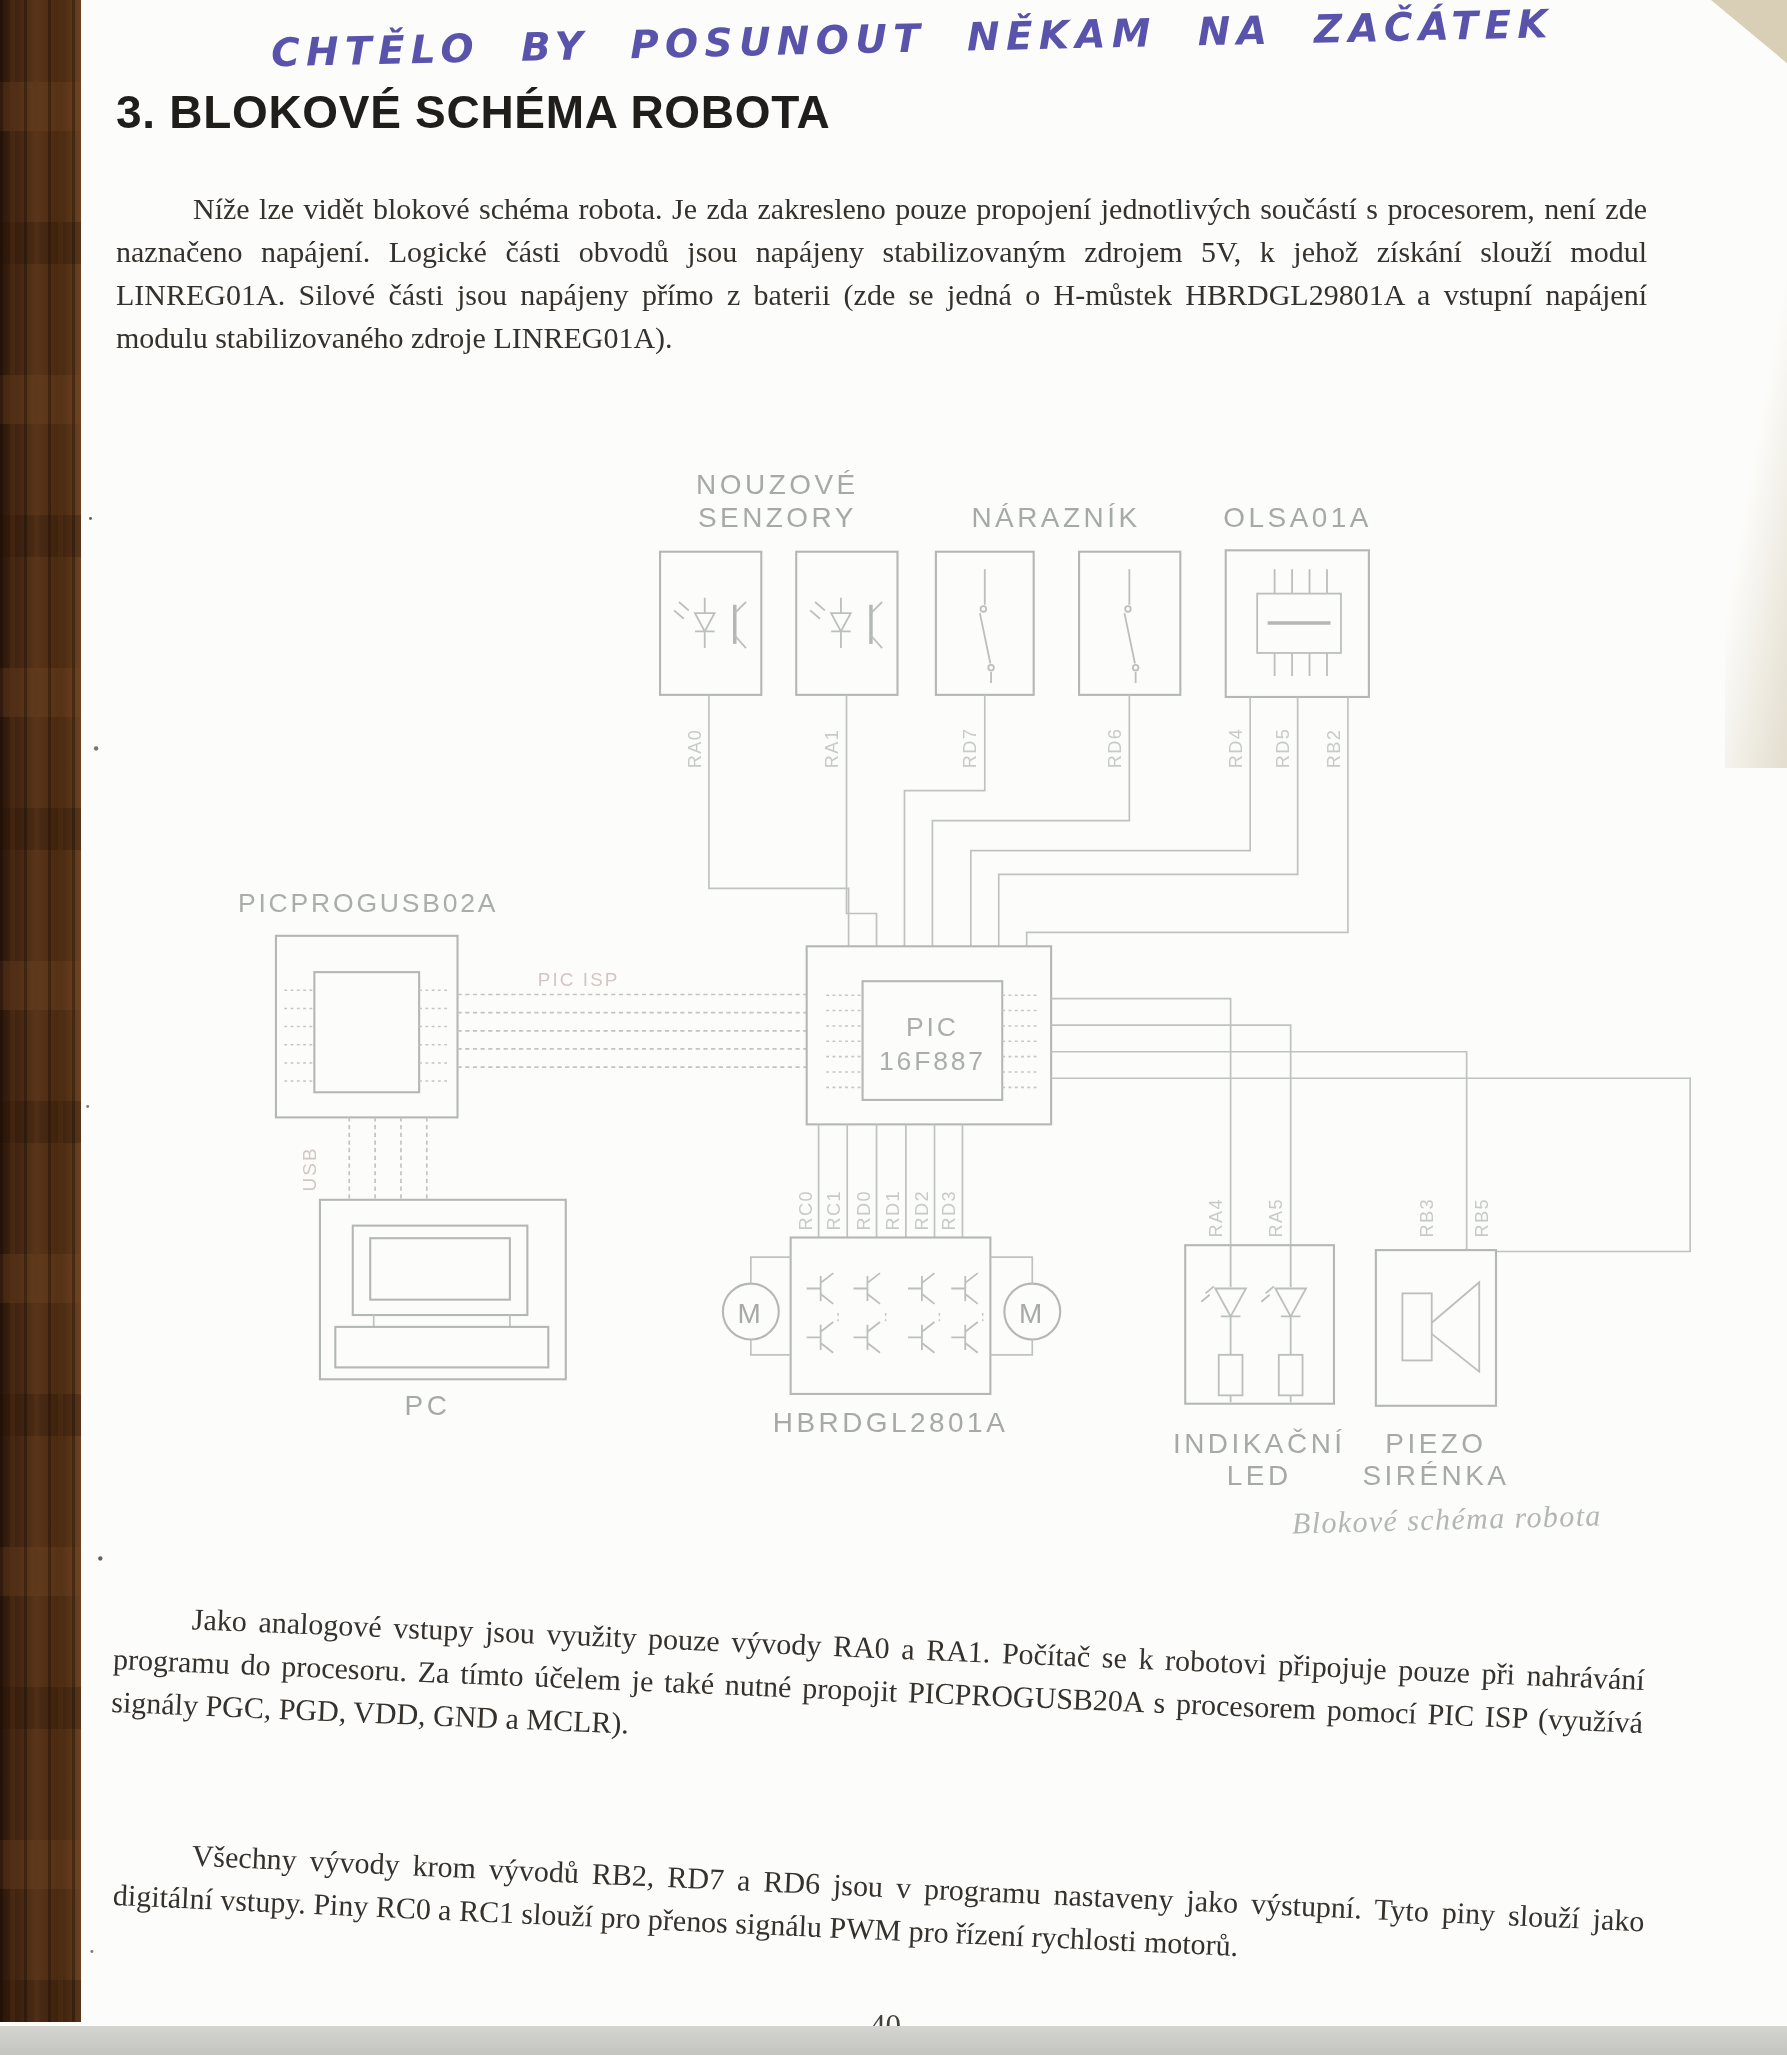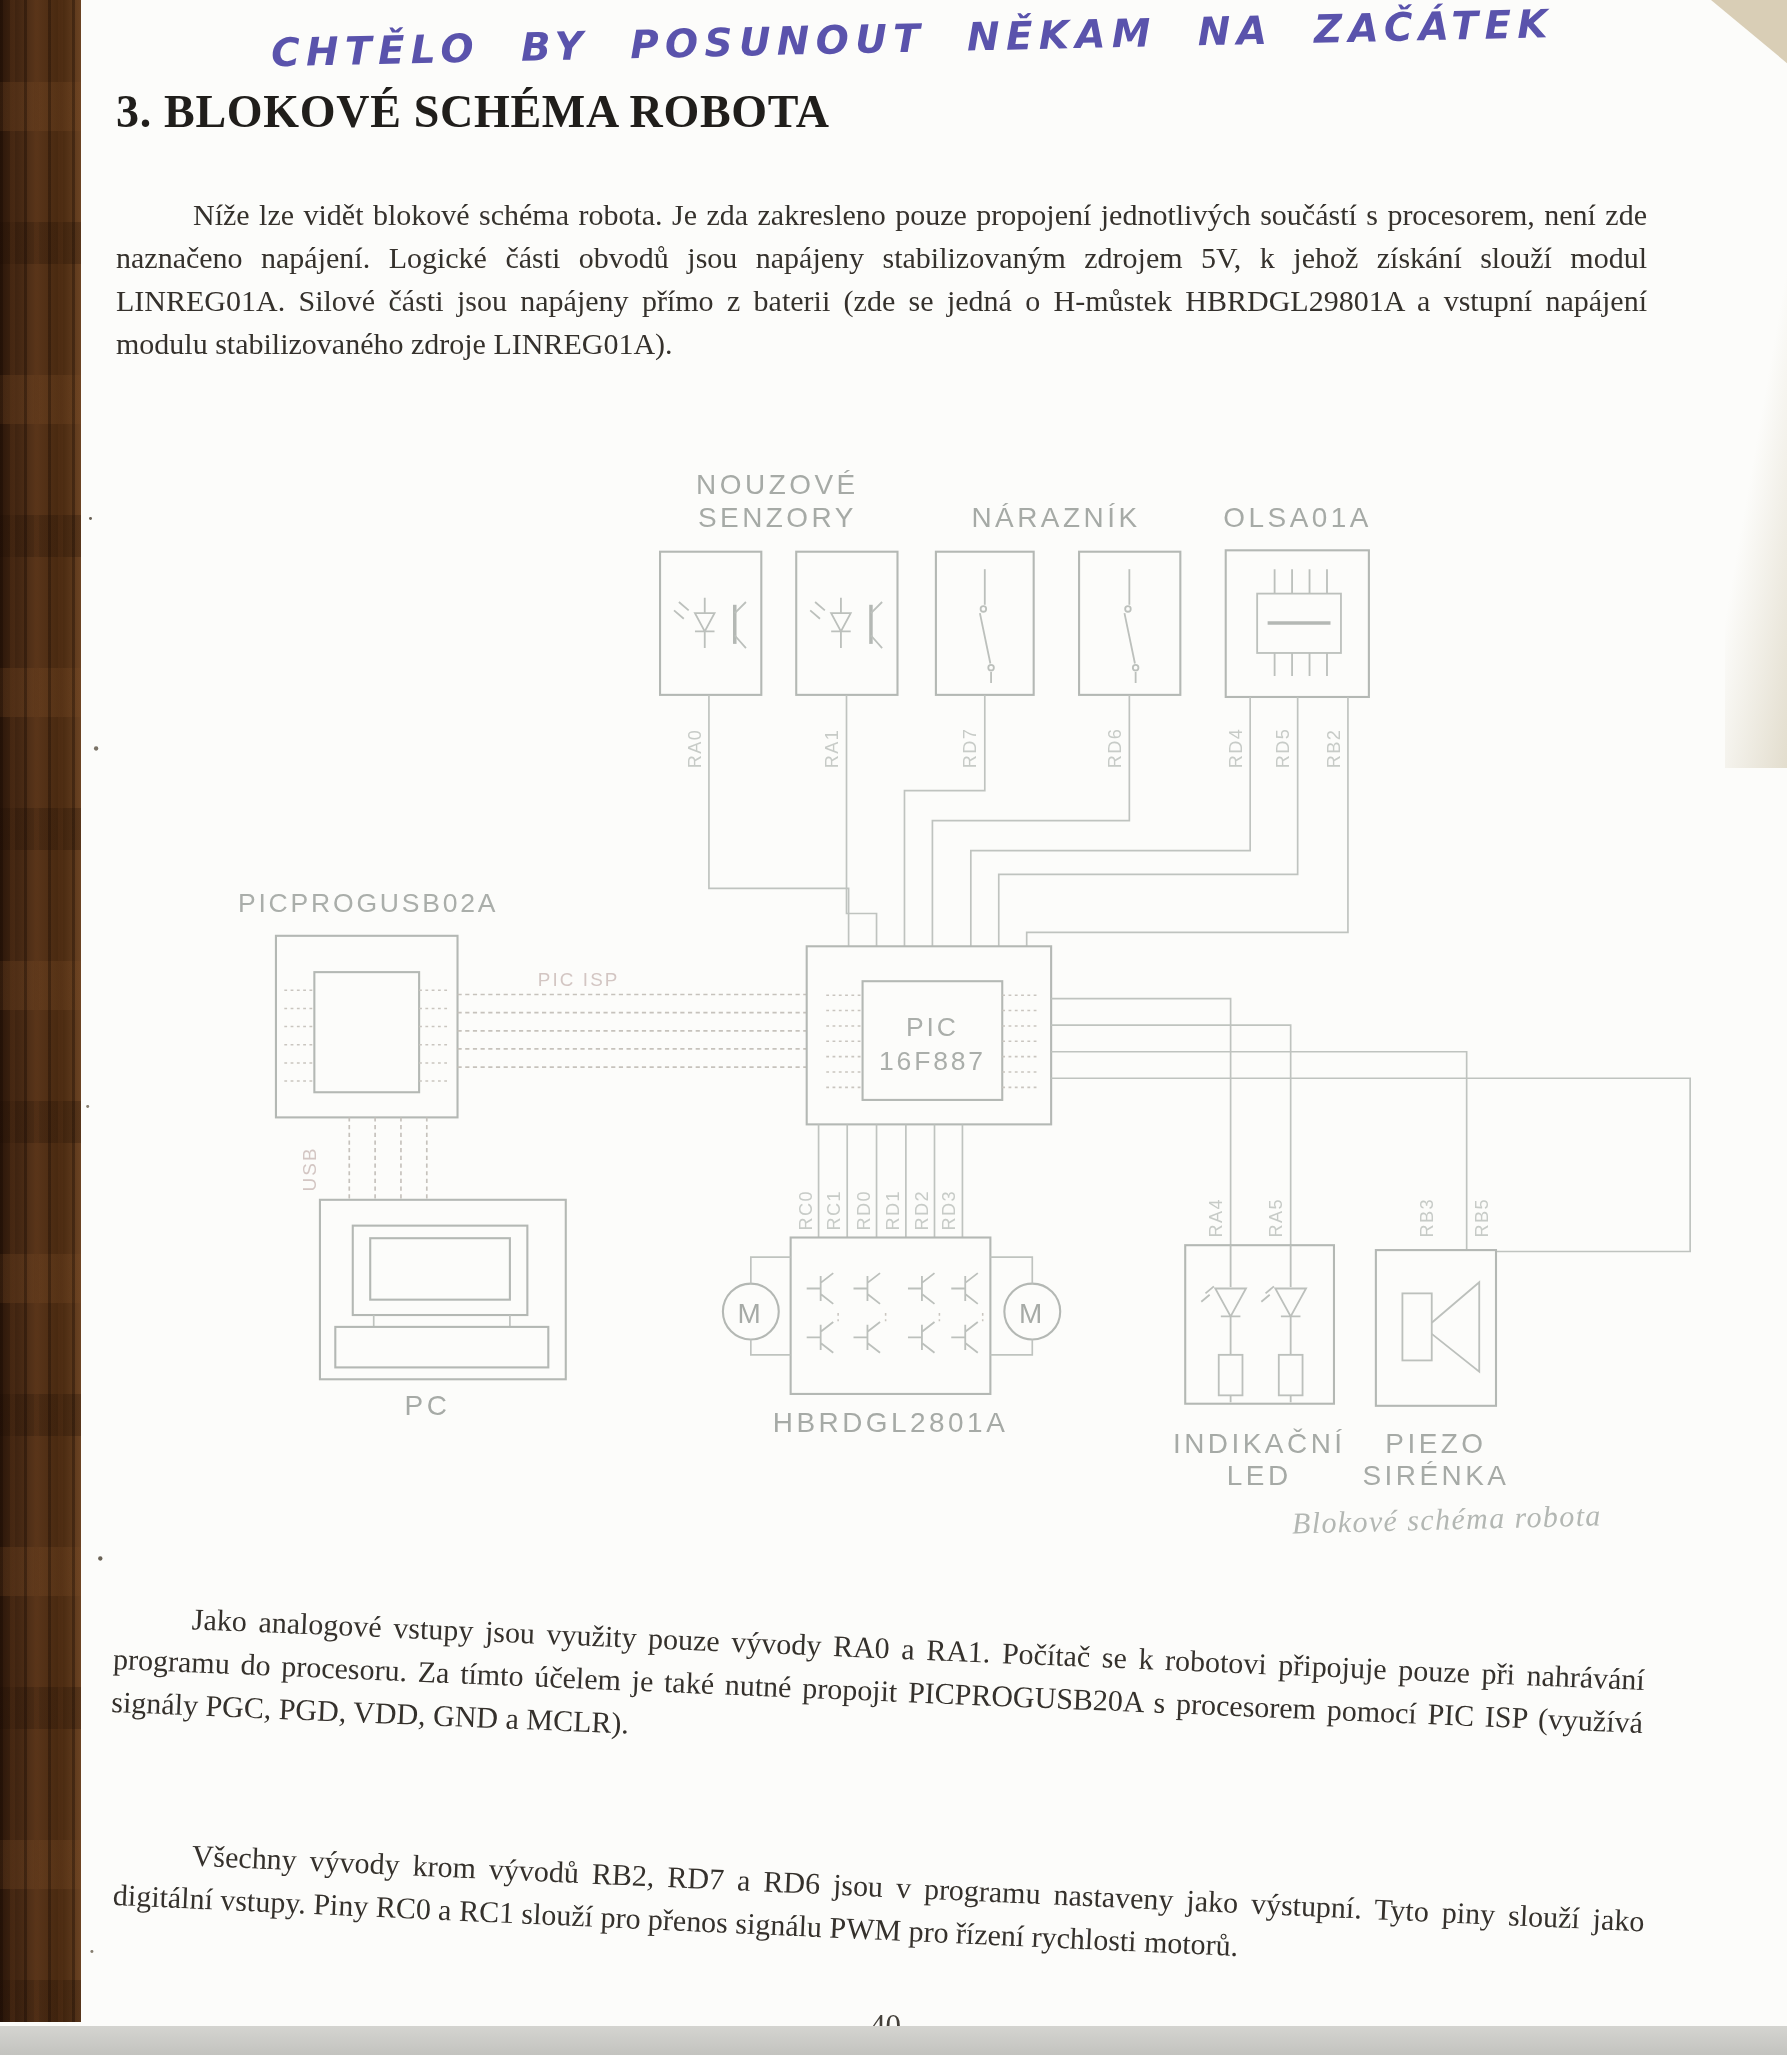--- a/index.html
+++ b/index.html
@@ -39,30 +39,30 @@
   
   .hand-note {
     position:absolute; left:271px; top:18px; width:1089px; z-index:5;
     font-family:"DejaVu Sans", sans-serif; font-style:italic; font-weight:bold;
     font-size:39px; letter-spacing:6.3px; word-spacing:21px; color:#5a53ac;
     transform:rotate(-1.3deg); white-space:nowrap;
   }
   
   .heading {
     position:absolute; left:116px; top:85px; z-index:5;
-    font-family:Liberation Serif, serif; font-weight:800;
+    font-family:Liberation Sans, sans-serif; font-weight:800;
     font-size:46px; letter-spacing:0.7px; color:#201e1b; white-space:nowrap;
   }
   
   .para {
     position:absolute; left:116px; width:1531px; z-index:5;
     font-size:30px; line-height:43px; color:#35312c;
     text-align:justify; text-indent:77px;
   }
-  .p1 { top:193px; }
+  .p1 { top:187px; }
   .p2 { top:1594px; transform:rotate(2.4deg); transform-origin:0 0; }
   .p3 { top:1830px; transform:rotate(2.6deg); transform-origin:0 0; }
   .page-num {
     position:absolute; left:870px; top:2008px; z-index:3;
     font-size:31px; color:#44403a;
   }
   
   svg.diagram { position:absolute; left:0; top:0; z-index:2; }
   .dbox { fill:none; stroke:#b4b8b4; stroke-width:3; }
   .dline { fill:none; stroke:#bfc3bf; stroke-width:2.4; }

